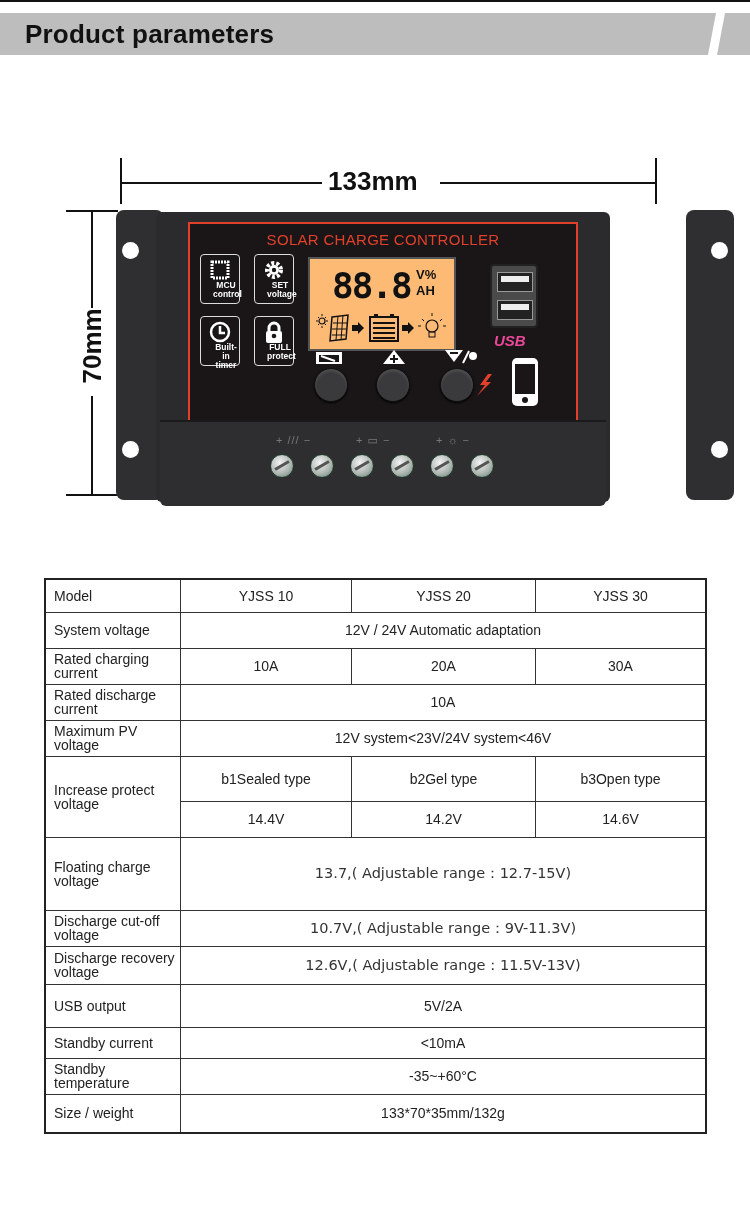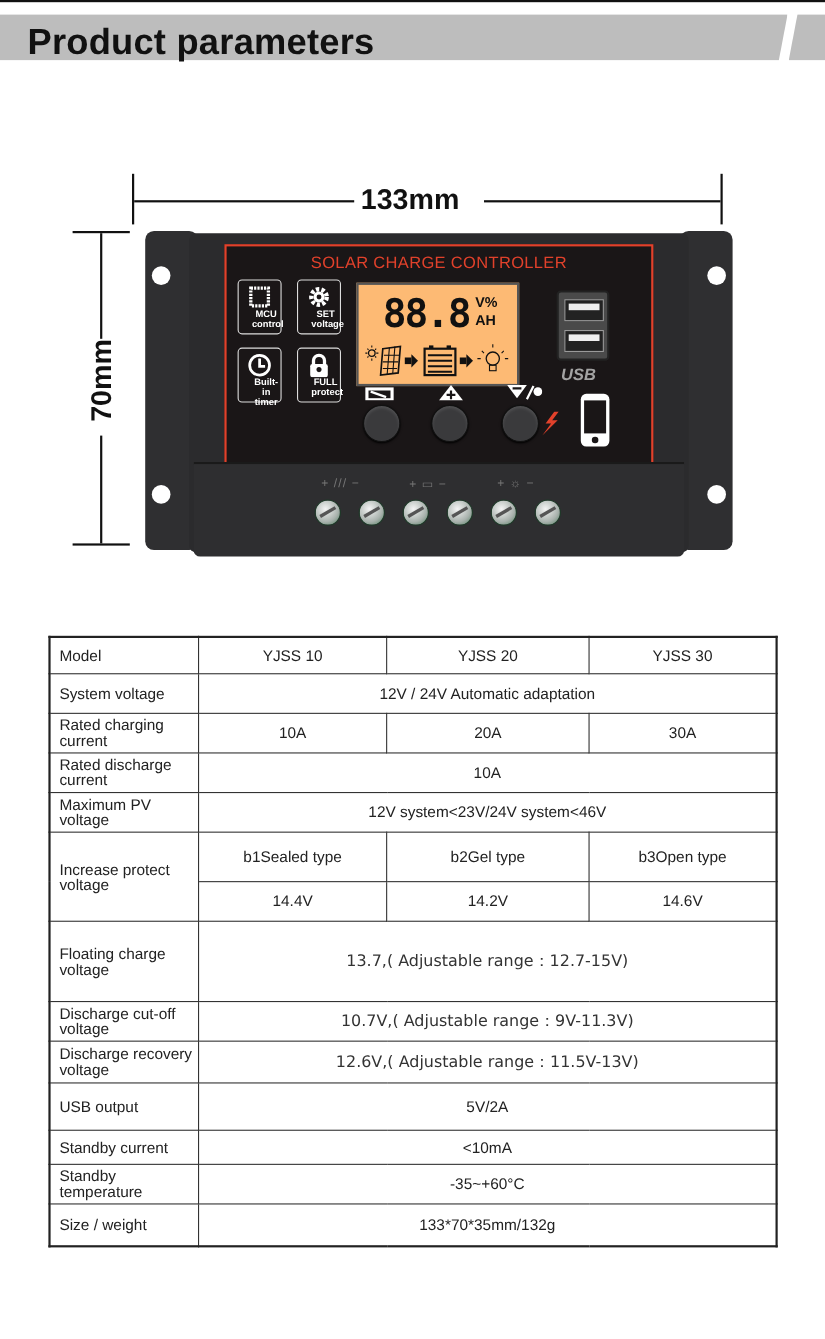--- a/index.html
+++ b/index.html
@@ -1,54 +1,54 @@
 <!DOCTYPE html>
 <html><head>
 <meta charset="utf-8">
 <style>
   html, body { margin:0; padding:0; }
   body { width:750px; height:1217px; background:#ffffff; position:relative; overflow:hidden; font-family:"Liberation Sans", sans-serif; color:#222; }
   .topline { position:absolute; left:0; top:0; width:750px; height:2px; background:#111; }
   .banner { position:absolute; left:0; top:13px; width:750px; height:42px; }
   .banner .bar1 { position:absolute; left:0; top:0; width:716px; height:42px; background:#bdbdbd; clip-path:polygon(0 0,100% 0,calc(100% - 8px) 100%,0 100%); }
   .banner .bar2 { position:absolute; left:717px; top:0; width:33px; height:42px; background:#bdbdbd; clip-path:polygon(8px 0,100% 0,100% 100%,0 100%); }
-  .banner .title { position:absolute; left:25px; top:6px; font-size:33px; font-weight:bold; color:#111; letter-spacing:0.2px; }
+  .banner .title { position:absolute; left:25px; top:6px; font-size:26px; font-weight:bold; color:#111; letter-spacing:0.2px; }
 
   
   .dim-h { position:absolute; left:120px; top:158px; width:537px; height:46px; }
   .dim-h .tick { position:absolute; top:0; width:2px; height:46px; background:#111; }
   .dim-h .line { position:absolute; top:24px; height:2px; background:#111; }
   .dim-h .label { position:absolute; left:208px; top:8px; font-size:26px; font-weight:bold; color:#111; }
   .dim-v { position:absolute; left:66px; top:210px; width:52px; height:287px; }
   .dim-v .tick { position:absolute; left:0; height:2px; width:52px; background:#111; }
   .dim-v .line { position:absolute; left:25px; width:2px; background:#111; }
   .dim-v .label { position:absolute; left:-4px; top:128px; font-size:26px; font-weight:bold; color:#111; transform:rotate(-90deg); transform-origin:center; width:60px; text-align:center; }
 
   
-  .device { position:absolute; left:132px; top:210px; width:534px; height:296px; }
+  .device { position:absolute; left:116px; top:210px; width:618px; height:296px; }
   .flange { position:absolute; top:0; width:48px; height:290px; background:#2f2f31; border-radius:8px; }
   .flange.left { left:0; }
   .flange.right { right:0; }
   .hole { position:absolute; width:17px; height:17px; border-radius:50%; background:#fff; }
   .body-main { position:absolute; left:40px; top:2px; width:454px; height:290px; background:#2b2b2d; border-radius:6px; }
   .panel { position:absolute; left:72px; top:12px; width:386px; height:196px; background:#1a1617; border:2px solid #e1412b; }
   .panel-title { position:absolute; left:0; top:7px; width:100%; text-align:center; font-size:15px; color:#e1412b; letter-spacing:0.3px; }
   .feat { position:absolute; width:38px; height:48px; border:1.5px solid #ddd; border-radius:4px; color:#fff; text-align:center; }
   .feat .ic { display:block; margin:4px auto 0; width:24px; height:22px; }
   .feat .t { display:block; font-size:8.5px; line-height:9px; font-weight:bold;margin-left:12px; }
   .lcd { position:absolute; left:118px; top:33px; width:144px; height:90px; background:#fdba74; border:2px solid #555; }
   .lcd .digits { position:absolute; left:22px; top:6px; font-family:"DejaVu Sans Mono", monospace; font-size:36px; font-weight:bold; color:#111; letter-spacing:-2px; }
   .lcd .units { position:absolute; left:106px; top:8px; font-size:13px; font-weight:bold; color:#111; line-height:16px; }
   .lcd .flow { position:absolute; left:6px; top:52px; width:132px; height:34px; }
   .btn-label { position:absolute; color:#fff; font-size:12px; font-weight:bold; }
   .knob { position:absolute; width:32px; height:32px; border-radius:50%; background:#3a3a3c; box-shadow: inset 0 2px 3px rgba(255,255,255,0.12), 0 1px 2px #000; border:1px solid #111; }
   .usb { position:absolute; left:300px; top:40px; width:44px; height:60px; background:#4a4a4a; border-radius:4px; border:2px solid #222; }
   .usb .port { position:absolute; left:5px; width:34px; height:18px; background:#222; border:1px solid #999; }
   .usb .port i { position:absolute; left:3px; top:3px; width:28px; height:6px; background:#eee; display:block; }
-  .usb-label { position:absolute; left:304px; top:108px; font-size:15px; font-weight:bold; font-style:italic; color:#a3a3a3; }
+  .usb-label { position:absolute; left:304px; top:108px; font-size:15px; font-weight:bold; font-style:italic; color:#ec4899; }
   .phone { position:absolute; left:322px; top:134px; width:26px; height:48px; background:#fff; border-radius:5px; }
   .phone .scr { position:absolute; left:3px; top:6px; width:20px; height:30px; background:#1a1617; }
   .phone .dot { position:absolute; left:10px; top:39px; width:6px; height:6px; border-radius:50%; background:#1a1617; }
   .bolt { position:absolute; left:284px; top:150px; width:20px; height:22px; }
   .terminal-bar { position:absolute; left:44px; top:210px; width:446px; height:84px; background:#2e2e30; border-top:2px solid #1a1a1a; border-radius:0 0 6px 6px; }
   .term-marks { position:absolute; top:12px; font-size:11px; color:#777; letter-spacing:1px; }
   .screw { position:absolute; top:32px; width:22px; height:22px; border-radius:50%; background:radial-gradient(circle at 40% 35%, #f4f4f4, #a9b2ad 60%, #4b7a5c 100%); border:1px solid #1f3a29; }
   .screw::after { content:""; position:absolute; left:3px; top:9px; width:16px; height:3px; background:#555; transform:rotate(-30deg); }
 
   

